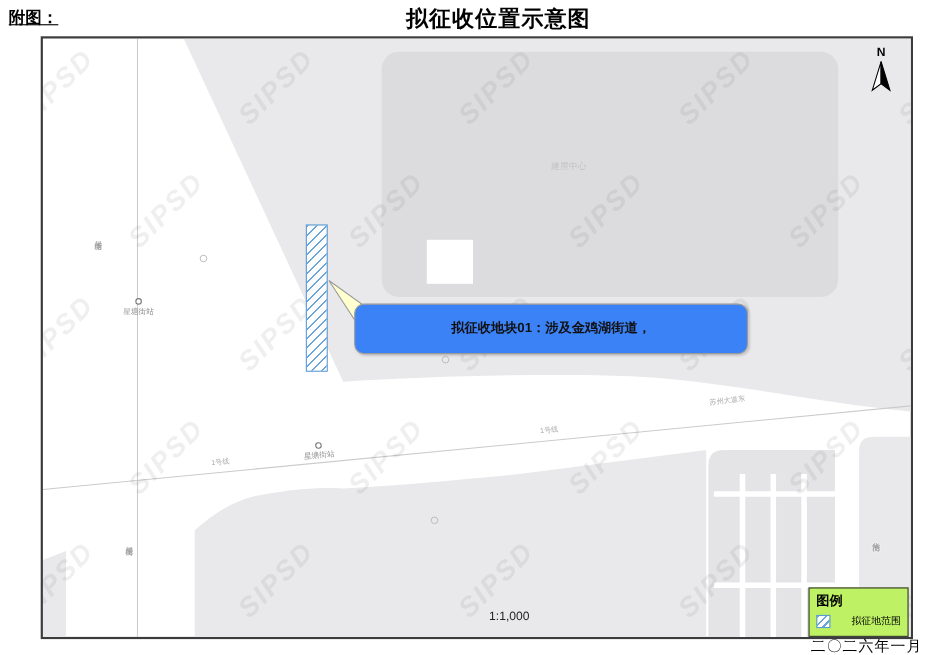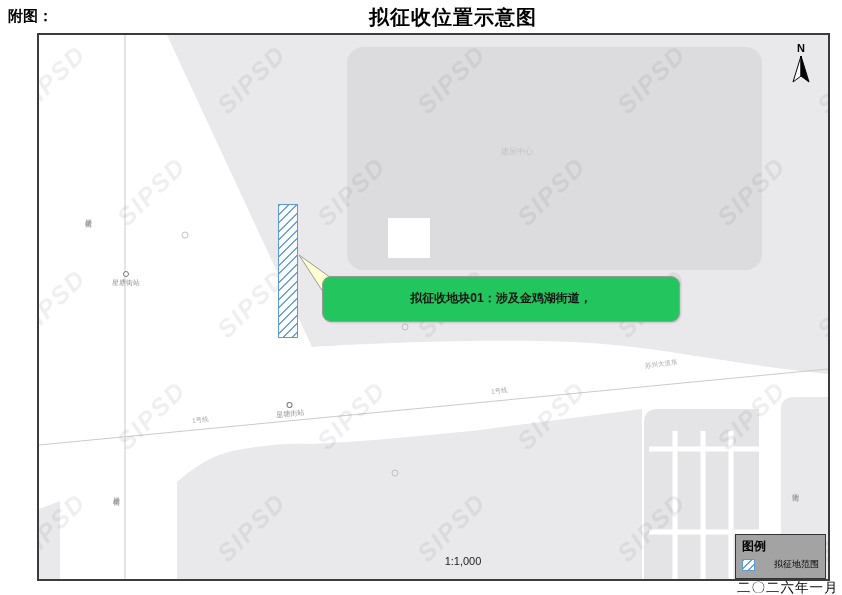--- a/index.html
+++ b/index.html
@@ -1,19 +1,19 @@
 <!DOCTYPE html>
 <html><head>
 <meta charset="utf-8">
 <style>
   html,body{margin:0;padding:0;background:#fff;}
   #page{position:relative;width:842px;height:595px;background:#fff;overflow:hidden;
         font-family:"Liberation Sans","DejaVu Sans",sans-serif;}
   
-  #fig-prefix{position:absolute;left:8px;top:7px;font-size:15px;font-weight:bold;color:#000;}
+  #fig-prefix{position:absolute;left:8px;top:7px;font-size:15px;font-weight:bold;color:#000;text-decoration:underline;}
   #fig-title{position:absolute;left:0;top:4px;width:100%;text-align:center;font-size:20px;font-weight:bold;color:#000;letter-spacing:1px;padding-left:32px;}
   
   #frame{position:absolute;left:37px;top:33px;width:789px;height:544px;border:2px solid #3c3c3c;background:#fff;overflow:hidden;box-sizing:content-box;}
   #map-svg{position:absolute;left:0;top:0;}
   
   #wm-layer{position:absolute;left:0;top:0;width:100%;height:100%;pointer-events:none;}
   .wm{position:absolute;font-size:25px;font-weight:bold;font-style:italic;color:rgba(80,80,90,0.09);
       transform:rotate(-45deg);letter-spacing:2px;white-space:nowrap;}
   
   .tiny{position:absolute;font-size:7px;color:#9a9a9e;white-space:nowrap;
@@ -22,32 +22,32 @@
   .rot{transform:rotate(-5deg);font-size:6.5px;color:#a8a8ab;}
   .stn{position:absolute;display:flex;flex-direction:column;align-items:center;gap:1px;}
   .metro-ic{width:6px;height:6px;border:1.3px solid #787878;border-radius:50%;background:#fff;box-sizing:border-box;}
   .stn .t{font-size:7px;color:#8f8f93;white-space:nowrap;text-shadow:0 0 2px #fff;}
   
   #parcel{position:absolute;left:239px;top:169px;width:18px;height:132px;
           border:1.6px solid #5b9bd5;
           background:repeating-linear-gradient(135deg,#6aa4d8 0px,#6aa4d8 1.4px,rgba(255,255,255,0.85) 1.4px,rgba(255,255,255,0.85) 6px);}
   
   #tail-svg{position:absolute;left:250px;top:210px;}
-  #callout{position:absolute;left:283px;top:241px;width:356px;height:44px;background:#22c55e;
+  #callout{position:absolute;left:283px;top:241px;width:356px;height:44px;background:#3b82f6;
            border:1px solid #9a9a9a;border-radius:9px;display:flex;flex-direction:column;
            justify-content:center;align-items:center;font-size:12px;font-weight:bold;color:#111;
            line-height:1.6;box-shadow:1px 1px 2px rgba(0,0,0,0.15);}
   
   #north{position:absolute;left:750px;top:8px;width:24px;display:flex;flex-direction:column;align-items:center;}
   #north .n{font-size:11px;font-weight:bold;color:#000;line-height:1;}
   
   #scale{position:absolute;left:384px;top:520px;width:80px;text-align:center;font-size:11px;color:#222;}
   
   #legend{position:absolute;left:696px;top:499px;width:91px;height:45px;border:1.6px solid #333;
-          background:#a3a3a3;box-sizing:border-box;padding:3px 6px;font-family:"Liberation Serif","DejaVu Serif",serif;}
+          background:#bef264;box-sizing:border-box;padding:3px 6px;font-family:"Liberation Serif","DejaVu Serif",serif;}
   #legend .ttl{font-size:12px;font-weight:bold;color:#000;}
   #legend .row{display:flex;align-items:center;margin-top:3px;}
   #legend .sw{width:26px;height:12px;border:1px solid #5b9bd5;box-sizing:border-box;
               background:repeating-linear-gradient(135deg,#6aa4d8 0px,#6aa4d8 1.4px,#fff 1.4px,#fff 5px);}
   #legend .lbl{font-size:9px;color:#000;margin-left:19px;white-space:nowrap;}
   
   #date{position:absolute;left:737px;top:579px;font-size:13.5px;color:#000;letter-spacing:1px;
         font-family:"Liberation Serif","DejaVu Serif",serif;}
 </style>
 </head>

